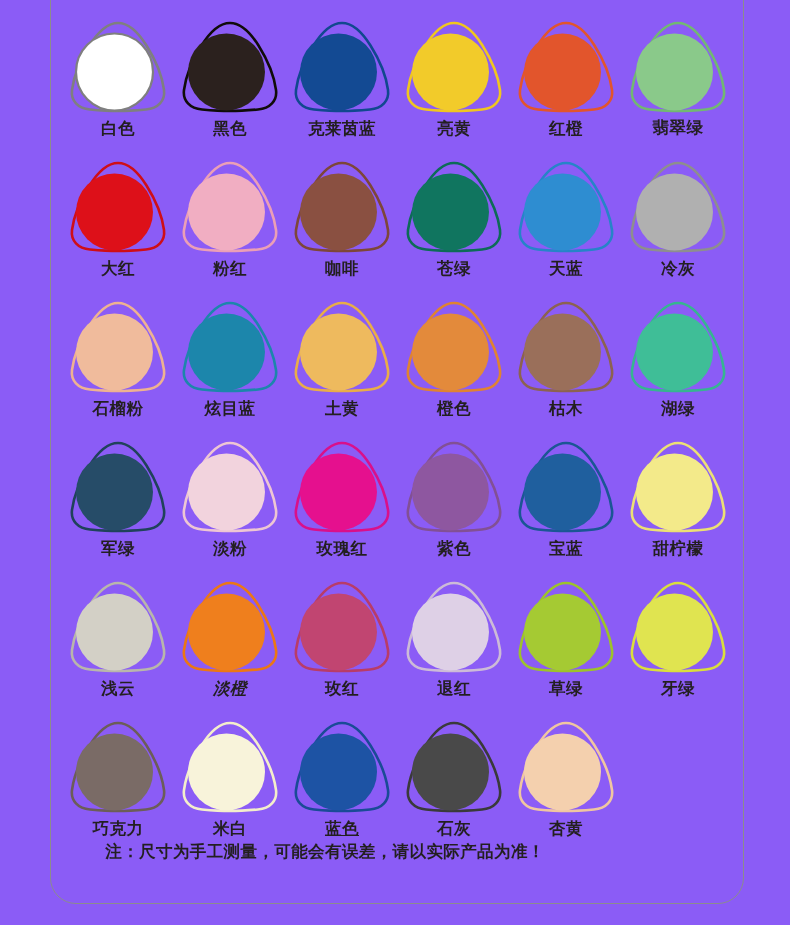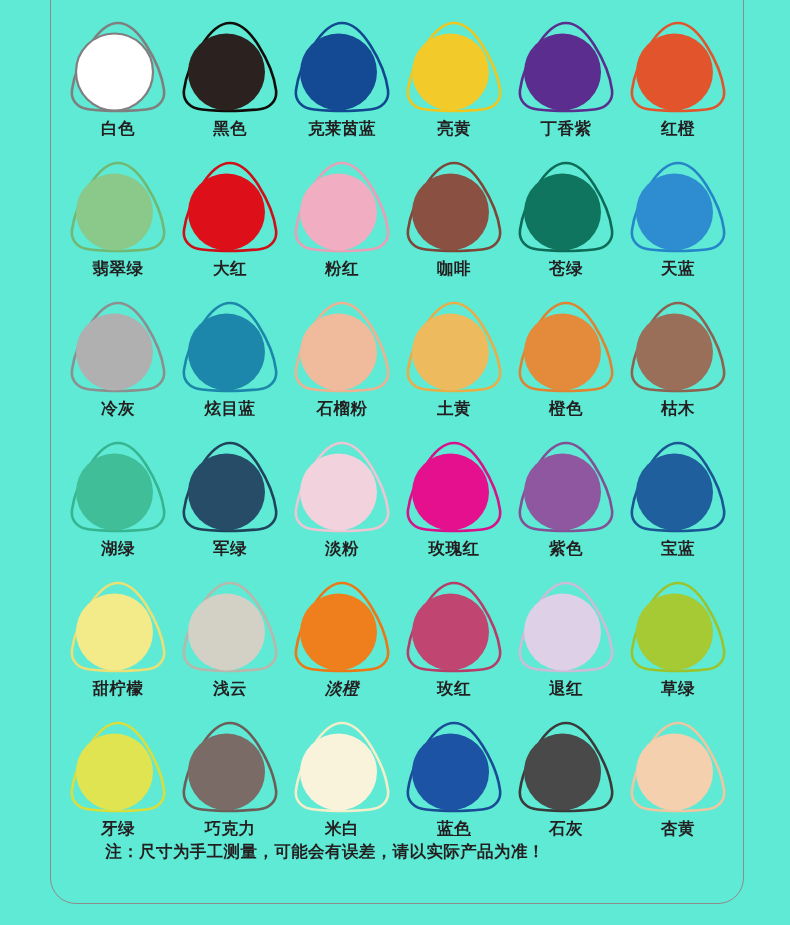--- a/index.html
+++ b/index.html
@@ -82,21 +82,21 @@
     font-size: 16.5px;
     font-weight: 700;
     color: #231f20;
     letter-spacing: 0.4px;
     font-family: "DejaVu Sans", "Liberation Sans", sans-serif;
   }
 </style>
 </head>
 <body>
 
-<div id="page" style="background: #5eead4;">
+<div id="page" style="background: #8b5cf6;">
 
   <div id="frame" style="border-color: rgb(140, 140, 140);"></div>
 
   <div id="swatch-grid">
   <div class="swatch-cell">
     <svg class="swatch-art" viewBox="0 0 104 98">
 
       <path class="tri" d="M 52 5
                C 63 5 72 14 80.5 27.5
                C 89 41 96 57 98 72
@@ -159,37 +159,20 @@
                C 42 93 34 92.4 24 91.5
                C 12 90.5 4.6 82.6 6 72
                C 8 57 15 41 23.5 27.5
                C 32 14 41 5 52 5 Z" fill="none" stroke-width="2.6" stroke-linejoin="round" stroke-linecap="round" stroke="#f0c61f"></path>
 
       <circle class="dot" cx="48.5" cy="54" r="38.5" fill="#f2cb2a"></circle>
     </svg>
     <div class="swatch-label" style="color: rgb(35, 31, 32);">亮黄</div>
   </div>
 
-  <div class="swatch-cell">
-    <svg class="swatch-art" viewBox="0 0 104 98">
-
-      <path class="tri" d="M 52 5
-               C 63 5 72 14 80.5 27.5
-               C 89 41 96 57 98 72
-               C 99.4 82.6 92 90.5 80 91.5
-               C 70 92.4 62 93 52 93
-               C 42 93 34 92.4 24 91.5
-               C 12 90.5 4.6 82.6 6 72
-               C 8 57 15 41 23.5 27.5
-               C 32 14 41 5 52 5 Z" fill="none" stroke-width="2.6" stroke-linejoin="round" stroke-linecap="round" stroke="#5b2d8e"></path>
-
-      <circle class="dot" cx="48.5" cy="54" r="38.5" fill="#5b2d8e"></circle>
-    </svg>
-    <div class="swatch-label" style="color: rgb(35, 31, 32);">丁香紫</div>
-  </div>
 
   <div class="swatch-cell">
     <svg class="swatch-art" viewBox="0 0 104 98">
 
       <path class="tri" d="M 52 5
                C 63 5 72 14 80.5 27.5
                C 89 41 96 57 98 72
                C 99.4 82.6 92 90.5 80 91.5
                C 70 92.4 62 93 52 93
                C 42 93 34 92.4 24 91.5
@@ -210,21 +193,21 @@
                C 89 41 96 57 98 72
                C 99.4 82.6 92 90.5 80 91.5
                C 70 92.4 62 93 52 93
                C 42 93 34 92.4 24 91.5
                C 12 90.5 4.6 82.6 6 72
                C 8 57 15 41 23.5 27.5
                C 32 14 41 5 52 5 Z" fill="none" stroke-width="2.6" stroke-linejoin="round" stroke-linecap="round" stroke="#72b872"></path>
 
       <circle class="dot" cx="48.5" cy="54" r="38.5" fill="#8ac98a"></circle>
     </svg>
-    <div class="swatch-label" style="color: rgb(35, 31, 32);">翡翠绿</div>
+    <div class="swatch-label" style="color: rgb(35, 31, 32); font-family: Liberation Mono, monospace;">翡翠绿</div>
   </div>
 
   <div class="swatch-cell">
     <svg class="swatch-art" viewBox="0 0 104 98">
 
       <path class="tri" d="M 52 5
                C 63 5 72 14 80.5 27.5
                C 89 41 96 57 98 72
                C 99.4 82.6 92 90.5 80 91.5
                C 70 92.4 62 93 52 93
@@ -332,56 +315,56 @@
     <svg class="swatch-art" viewBox="0 0 104 98">
 
       <path class="tri" d="M 52 5
                C 63 5 72 14 80.5 27.5
                C 89 41 96 57 98 72
                C 99.4 82.6 92 90.5 80 91.5
                C 70 92.4 62 93 52 93
                C 42 93 34 92.4 24 91.5
                C 12 90.5 4.6 82.6 6 72
                C 8 57 15 41 23.5 27.5
+               C 32 14 41 5 52 5 Z" fill="none" stroke-width="2.6" stroke-linejoin="round" stroke-linecap="round" stroke="#eeb291"></path>
+
+      <circle class="dot" cx="48.5" cy="54" r="38.5" fill="#f0bb9c"></circle>
+    </svg>
+    <div class="swatch-label" style="color: rgb(35, 31, 32);">石榴粉</div>
+  </div>
+
+  <div class="swatch-cell">
+    <svg class="swatch-art" viewBox="0 0 104 98">
+
+      <path class="tri" d="M 52 5
+               C 63 5 72 14 80.5 27.5
+               C 89 41 96 57 98 72
+               C 99.4 82.6 92 90.5 80 91.5
+               C 70 92.4 62 93 52 93
+               C 42 93 34 92.4 24 91.5
+               C 12 90.5 4.6 82.6 6 72
+               C 8 57 15 41 23.5 27.5
                C 32 14 41 5 52 5 Z" fill="none" stroke-width="2.6" stroke-linejoin="round" stroke-linecap="round" stroke="#1c86ab"></path>
 
       <circle class="dot" cx="48.5" cy="54" r="38.5" fill="#1c86ab"></circle>
     </svg>
     <div class="swatch-label" style="color: rgb(35, 31, 32);">炫目蓝</div>
   </div>
 
   <div class="swatch-cell">
     <svg class="swatch-art" viewBox="0 0 104 98">
 
       <path class="tri" d="M 52 5
                C 63 5 72 14 80.5 27.5
                C 89 41 96 57 98 72
                C 99.4 82.6 92 90.5 80 91.5
                C 70 92.4 62 93 52 93
                C 42 93 34 92.4 24 91.5
                C 12 90.5 4.6 82.6 6 72
                C 8 57 15 41 23.5 27.5
-               C 32 14 41 5 52 5 Z" fill="none" stroke-width="2.6" stroke-linejoin="round" stroke-linecap="round" stroke="#eeb291"></path>
-
-      <circle class="dot" cx="48.5" cy="54" r="38.5" fill="#f0bb9c"></circle>
-    </svg>
-    <div class="swatch-label" style="color: rgb(35, 31, 32);">石榴粉</div>
-  </div>
-
-  <div class="swatch-cell">
-    <svg class="swatch-art" viewBox="0 0 104 98">
-
-      <path class="tri" d="M 52 5
-               C 63 5 72 14 80.5 27.5
-               C 89 41 96 57 98 72
-               C 99.4 82.6 92 90.5 80 91.5
-               C 70 92.4 62 93 52 93
-               C 42 93 34 92.4 24 91.5
-               C 12 90.5 4.6 82.6 6 72
-               C 8 57 15 41 23.5 27.5
                C 32 14 41 5 52 5 Z" fill="none" stroke-width="2.6" stroke-linejoin="round" stroke-linecap="round" stroke="#e9ad48"></path>
 
       <circle class="dot" cx="48.5" cy="54" r="38.5" fill="#eeba5e"></circle>
     </svg>
     <div class="swatch-label" style="color: rgb(35, 31, 32);">土黄</div>
   </div>
 
   <div class="swatch-cell">
     <svg class="swatch-art" viewBox="0 0 104 98">
 

